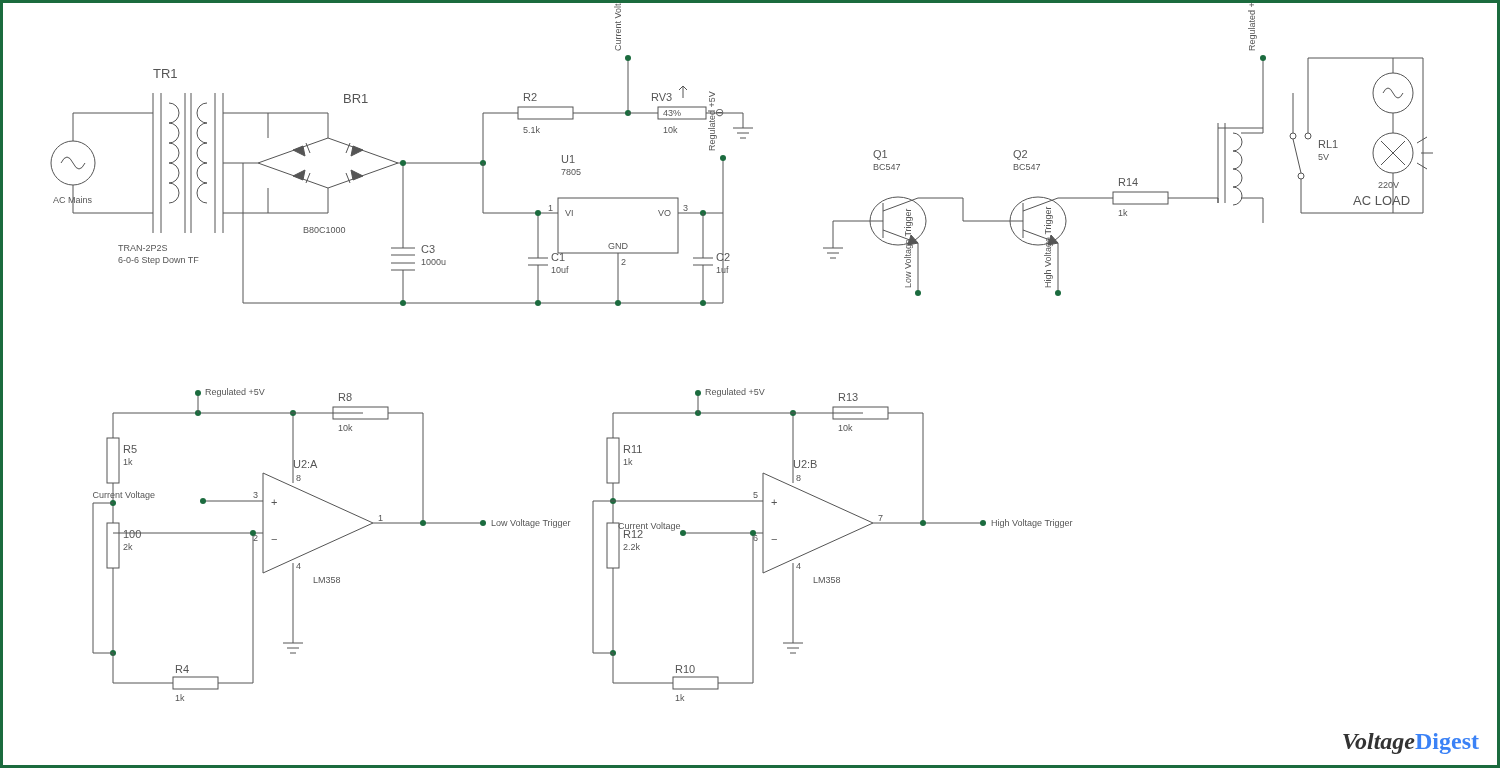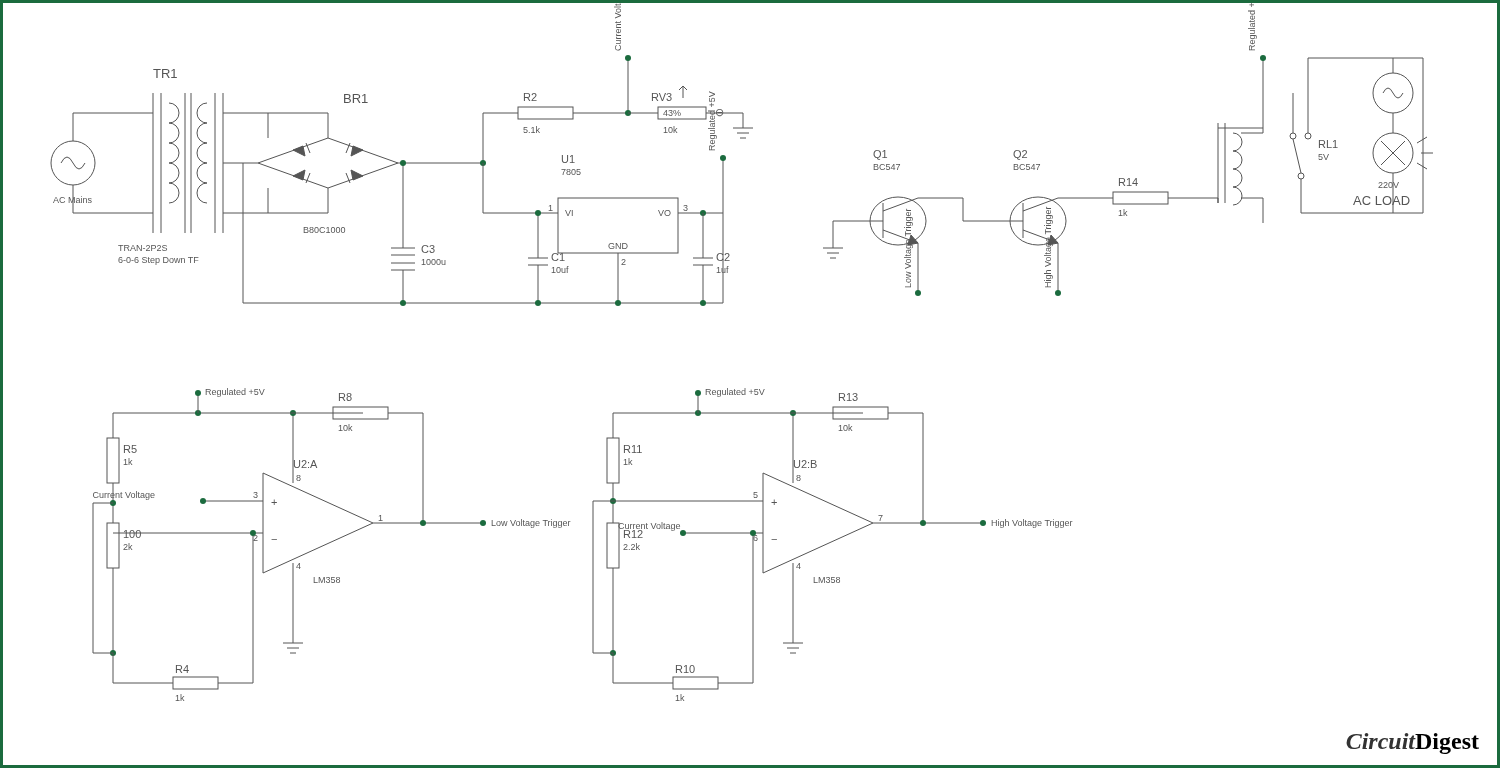--- a/index.html
+++ b/index.html
@@ -5,21 +5,21 @@
   html,body{margin:0;padding:0;background:#fff;font-family:Arial,Helvetica,sans-serif}
   .frame{width:1500px;height:768px;box-sizing:border-box;border:3px solid #1b6b3e;position:relative;background:#fff}
   svg{position:absolute;top:0;left:0}
   .lbl{font:11px Arial;fill:#555}
   .lbl-sm{font:9px Arial;fill:#555}
   .lbl-bg{font:13px Arial;fill:#555}
   .node{fill:#1b6b3e}
   .wire{stroke:#555;stroke-width:1;fill:none}
   .shape{stroke:#555;stroke-width:1;fill:none}
   .brand{position:absolute;right:18px;bottom:10px;font:italic 600 24px Georgia,serif;color:#333}
-  .brand b{font-style:normal;color:#000000}
+  .brand b{font-style:normal;color:#3b82f6}
 </style>
 </head>
 <body>
 
 <div class="frame">
 <svg width="1494" height="762" viewBox="0 0 1494 762">
 
 <circle class="shape" cx="70" cy="160" r="22"></circle>
 <path class="shape" d="M58 160 q6 -12 12 0 q6 12 12 0"></path>
 <text class="lbl-sm" x="50" y="200">AC Mains</text>
@@ -370,15 +370,15 @@
         <line class="wire" x1="360" y1="30" x2="360" y2="140"></line>
   <line class="wire" x1="310" y1="140" x2="420" y2="140"></line>
         <circle class="node" cx="360" cy="140" r="3"></circle>
   <circle class="node" cx="420" cy="140" r="3"></circle>
   <text class="lbl-sm" x="428" y="143">High Voltage Trigger</text>
 </g>
 
 </svg>
 
 <div class="brand">
-  <span>Circuit</span><b>Digest</b>
+  <span>Voltage</span><b>Digest</b>
 </div>
 </div>
 
 </body></html>

